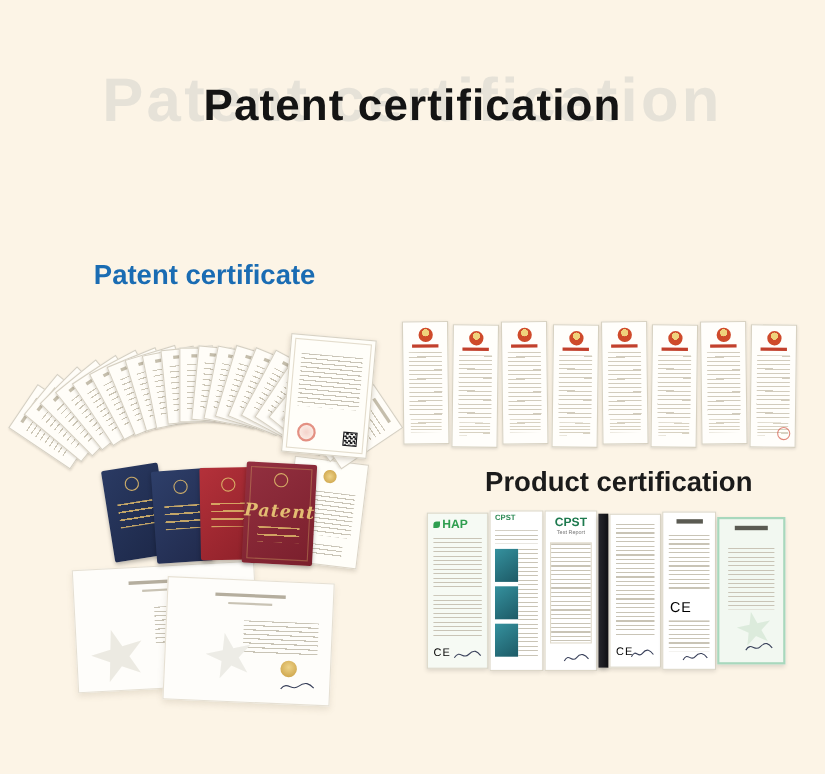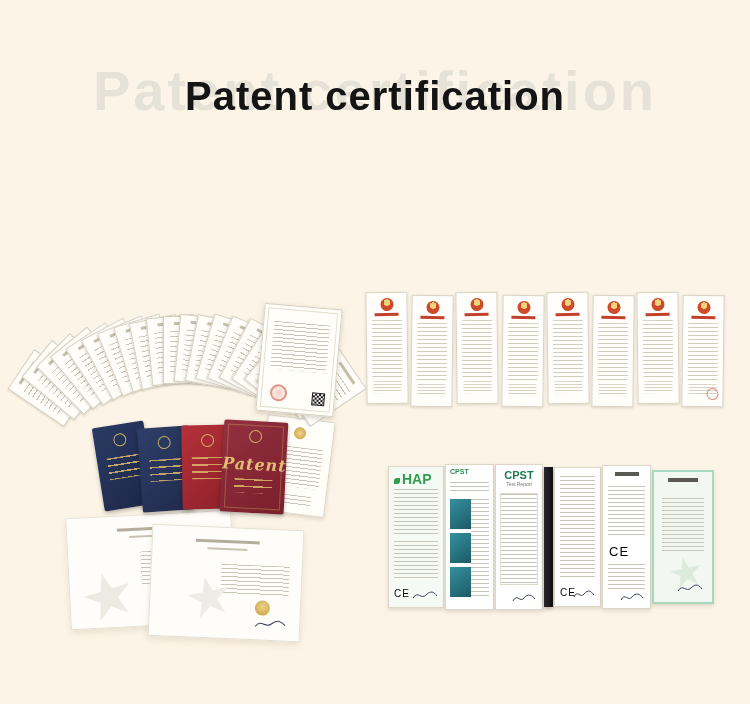--- a/index.html
+++ b/index.html
@@ -131,41 +131,43 @@
           box-shadow:0 2px 4px rgba(0,0,0,.12); }
   #p1 { left:0;    top:4px; width:56px; height:142px; background:#f6faf4; }
   #p2 { left:57px; top:2px; width:49px; height:146px; }
   #p3 { left:107px;top:2px; width:48px; height:146px; }
   #pstrip { position:absolute; left:156px; top:5px; width:9px; height:140px;
             background:linear-gradient(90deg,#26262c,#101014); box-shadow:0 2px 4px rgba(0,0,0,.3); }
   #p4 { left:166px; top:5px; width:47px; height:140px; }
   #p5 { left:214px; top:3px; width:49px; height:144px; }
   #p6 { left:264px; top:8px; width:62px; height:134px; background:#f2f8f1;
         border:2px solid #a8d8bd; }
-  .hap-logo { position:absolute; top:4px; left:5px; font-size:14px; font-weight:bold; color:#2f9e4f; }
+  .hap-logo { position:absolute; top:4px; left:5px; font-size:11px; font-weight:bold; color:#2f9e4f; }
   .leaf { display:inline-block; width:6px; height:6px; border-radius:50% 0;
           background:#2f9e4f; margin-right:2px; }
   .cpst-sm { font-size:7px; color:#2e8b57; font-weight:bold; padding:3px 0 0 4px; }
   .cpst-lg { text-align:center; font-size:11px; font-weight:bold; color:#1e7a4f; margin-top:4px; }
   .treport { text-align:center; font-size:5px; color:#777; }
   .photo { position:absolute; left:4px; width:21px;
            background:linear-gradient(145deg,#35919e,#1d5a66); }
   .ce { position:absolute; font-weight:normal; color:#000000; letter-spacing:1px; }
   .hdr-bar { width:24px; height:4px; background:#5a5a52; margin:6px auto 0; }
   .small-star { position:absolute; font-size:40px; color:#dcebdc; left:14px; bottom:10px;
                 transform:rotate(-12deg); line-height:1; }
 </style>
 </head>
 <body>
 
 <div id="canvas">
 
   <div class="watermark">Patent certification</div>
   <div class="main-title">Patent certification</div>
 
+  <div class="heading" id="h-patent">Patent certificate</div>
+  <div class="heading" id="h-product">Product certification</div>
 
   <div id="patent-fan">
       <div class="fan-cert" style="left: 10px; top: 65.5px; transform: rotate(-56deg); z-index: 1;"></div>
       <div class="fan-cert" style="left: 23.8px; top: 58.375px; transform: rotate(-50.4deg); z-index: 2;"></div>
       <div class="fan-cert" style="left: 37.6px; top: 52px; transform: rotate(-44.8deg); z-index: 3;"></div>
       <div class="fan-cert" style="left: 51.4px; top: 46.375px; transform: rotate(-39.2deg); z-index: 4;"></div>
       <div class="fan-cert" style="left: 65.2px; top: 41.5px; transform: rotate(-33.6deg); z-index: 5;"></div>
       <div class="fan-cert" style="left: 79px; top: 37.375px; transform: rotate(-28deg); z-index: 6;"></div>
       <div class="fan-cert" style="left: 92.8px; top: 34px; transform: rotate(-22.4deg); z-index: 7;"></div>
       <div class="fan-cert" style="left: 106.6px; top: 31.375px; transform: rotate(-16.8deg); z-index: 8;"></div>

